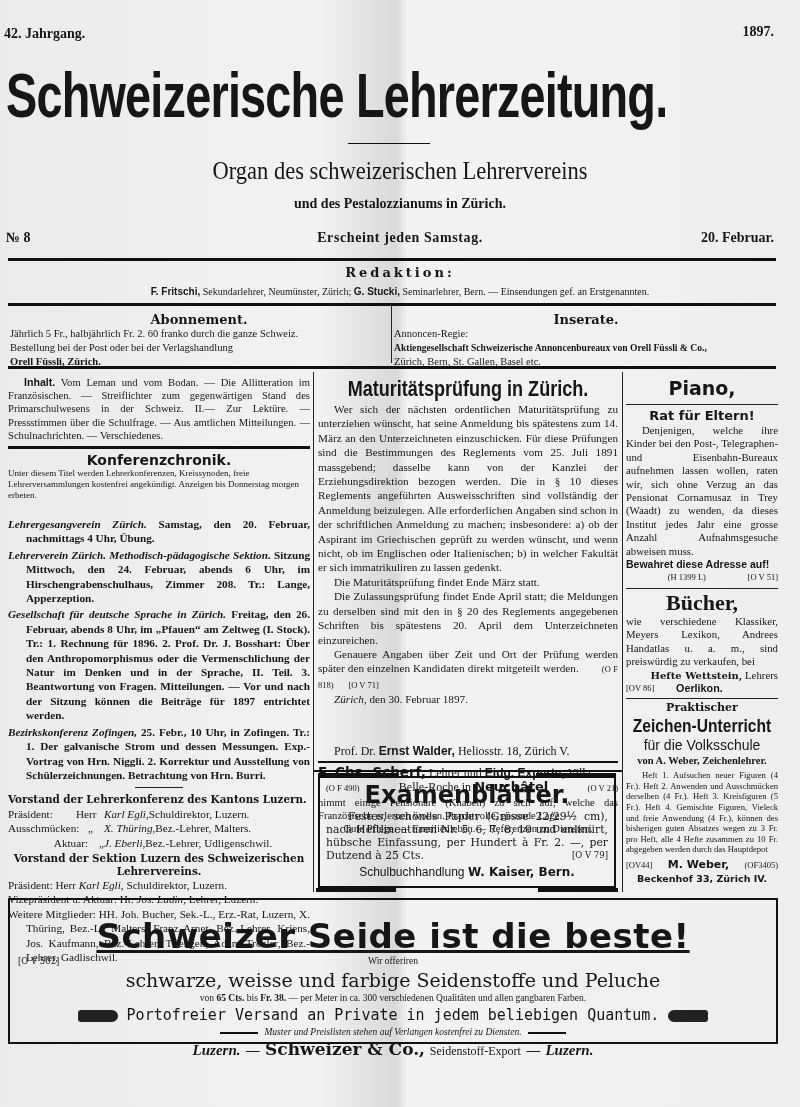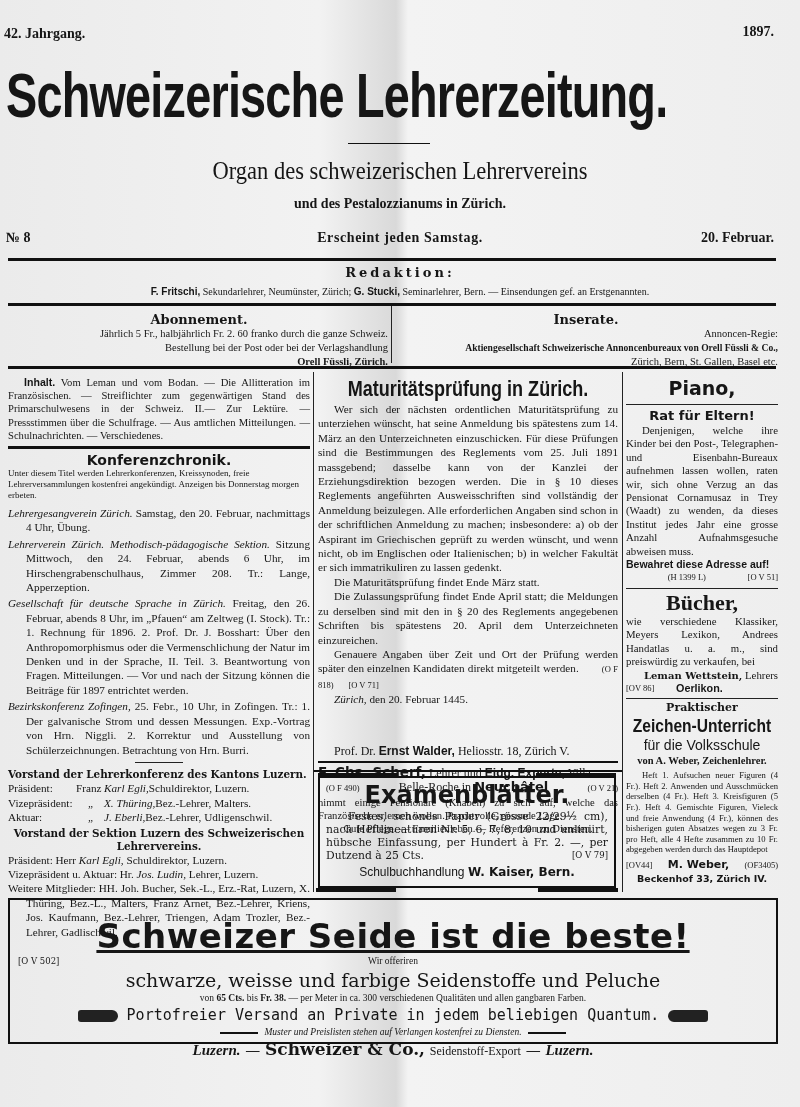--- a/index.html
+++ b/index.html
@@ -26,21 +26,21 @@
   .subtitle { left: 0; width: 800px; top: 157px; font-family: "Liberation Serif", serif; font-size: 25px; text-align: center; transform: scaleX(0.9); }
   .subtitle2 { left: 0; width: 800px; top: 196px; font-size: 14px; font-weight: bold; font-family: "Liberation Serif", serif; text-align: center; }
   .number { left: 6px; top: 230px; font-size: 14px; font-weight: bold; font-family: "Liberation Serif", serif; }
   .erscheint { left: 0; width: 800px; top: 230px; font-size: 14px; font-weight: bold; font-family: "Liberation Serif", serif; text-align: center; letter-spacing: 0.6px; }
   .date { right: 26px; top: 230px; font-size: 14px; font-weight: bold; font-family: "Liberation Serif", serif; }
 
   .redaktion-h { left: 0; width: 800px; top: 265px; text-align: center; font-size: 13px; font-weight: bold; letter-spacing: 3px; font-family: "DejaVu Serif", serif; }
   .redaktion-t { left: 0; width: 800px; top: 286px; text-align: center; font-size: 10px; font-family: "Liberation Serif", serif; }
 
   .box-h { font-size: 13px; font-weight: bold; text-align: center; font-family: "DejaVu Serif", serif; }
-  .box-t { font-size: 10.5px; text-align: right; font-family: "Liberation Serif", serif; line-height: 14px; }
+  .box-t { font-size: 10.5px; text-align: left; font-family: "Liberation Serif", serif; line-height: 14px; }
 
   .col { position: absolute; font-size: 11.2px; line-height: 14.4px; font-family: "Liberation Serif", serif; }
   .col p { text-align: justify; }
   .hang { padding-left: 18px; text-indent: -18px; }
   .indent { text-indent: 16px; }
   .small { font-size: 9px; line-height: 11px; }
   .heavy { font-family: "DejaVu Sans", sans-serif; font-weight: bold; }
   .ref { font-size: 8.5px; }
   .rowflex { display: flex; justify-content: space-between; }
 
@@ -96,61 +96,61 @@
 
   <div class="rule" style="left:8px; top:366px; width:768px; height:3px;"></div>
   <div class="vrule" style="left:313px; top:372px; height:520px;"></div>
   <div class="vrule" style="left:622px; top:372px; height:520px;"></div>
 
   <div class="col" style="left:8px; top:376px; width:302px;">
     <p class="indent" style="font-size:10.6px; line-height:13.2px;"><span class="sans bold">Inhalt.</span><span> Vom Leman und vom Bodan. — Die Allitteration im Französischen. — Streiflichter zum gegenwärtigen Stand des Primarschulwesens in der Schweiz. II.— Zur Lektüre. — Pressstimmen über die Schulfrage. — Aus amtlichen Mitteilungen. — Schulnachrichten. — Verschiedenes.</span></p>
     <div style="height:3px; background:#111; margin:4px 0 3px;"></div>
     <div class="heavy center" style="font-size:14px; line-height:16px;">Konferenzchronik.</div>
     <p class="small center" style="text-align:left;">Unter diesem Titel werden Lehrerkonferenzen, Kreissynoden, freie Lehrerversammlungen kostenfrei angekündigt. Anzeigen bis Donnerstag morgen erbeten.</p>
-    <div style="margin-top:5px;">
+    <div style="margin-top:16px;font-weight:bold;">
       <p class="hang"><span class="ital">Lehrergesangverein Zürich.</span><span> Samstag, den 20. Februar, nachmittags 4 Uhr, Übung.</span></p>
       <p class="hang" style="margin-top:2px;"><span class="ital">Lehrerverein Zürich. Methodisch-pädagogische Sektion.</span><span> Sitzung Mittwoch, den 24. Februar, abends 6 Uhr, im Hirschengrabenschulhaus, Zimmer 208. Tr.: Lange, Apperzeption.</span></p>
       <p class="hang" style="margin-top:2px;"><span class="ital">Gesellschaft für deutsche Sprache in Zürich.</span><span> Freitag, den 26. Februar, abends 8 Uhr, im „Pfauen“ am Zeltweg (I. Stock). Tr.: 1. Rechnung für 1896. 2. Prof. Dr. J. Bosshart: Über den Anthropomorphismus oder die Vermenschlichung der Natur im Denken und in der Sprache, II. Teil. 3. Beantwortung von Fragen. Mitteilungen. — Vor und nach der Sitzung können die Beiträge für 1897 entrichtet werden.</span></p>
       <p class="hang" style="margin-top:2px;"><span class="ital">Bezirkskonferenz Zofingen,</span><span> 25. Febr., 10 Uhr, in Zofingen. Tr.: 1. Der galvanische Strom und dessen Messungen. Exp.-Vortrag von Hrn. Niggli. 2. Korrektur und Ausstellung von Schülerzeichnungen. Betrachtung von Hrn. Burri.</span></p>
     </div>
     <div style="width:48px; height:1px; background:#222; margin:5px auto 4px;"></div>
     <div class="bold" style="font-family:'DejaVu Serif',serif; font-size:10.4px; white-space:nowrap;">Vorstand der Lehrerkonferenz des Kantons Luzern.</div>
     <div>
       <div style="display:flex;">
           <span style="width:68px;">Präsident:</span>
-          <span style="width:28px;">Franz</span>
+          <span style="width:28px;">Herr</span>
           <span class="ital">Karl Egli,</span>
           <span> Schuldirektor, Luzern.</span>
         </div>
       <div style="display:flex;">
-          <span style="width:80px;">Vizepräsident:</span>
+          <span style="width:80px;">Ausschmücken:</span>
           <span style="width:16px;">„</span>
           <span class="ital">X. Thüring,</span>
           <span> Bez.-Lehrer, Malters.</span>
         </div>
-      <div style="display:flex;">
+      <div style="display:flex;text-align:right;">
           <span style="width:80px;">Aktuar:</span>
           <span style="width:16px;">„</span>
           <span class="ital">J. Eberli,</span>
           <span> Bez.-Lehrer, Udligenschwil.</span>
         </div>
     </div>
     <div class="bold center" style="font-family:'DejaVu Serif',serif; font-size:10.4px; line-height:13px; margin-top:2px;">Vorstand der Sektion Luzern des Schweizerischen Lehrervereins.</div>
     <p><span>Präsident: Herr </span><span class="ital">Karl Egli,</span><span> Schuldirektor, Luzern.</span></p>
     <p><span>Vizepräsident u. Aktuar: Hr. </span><span class="ital">Jos. Ludin,</span><span> Lehrer, Luzern.</span></p>
     <p class="hang"><span>Weitere Mitglieder: HH. </span><span>Joh. Bucher, Sek.-L., Erz.-Rat, Luzern, X. Thüring, Bez.-L., Malters, Franz Arnet, Bez.-Lehrer, Kriens, Jos. Kaufmann, Bez.-Lehrer, Triengen, Adam Trozler, Bez.-Lehrer, Gadlischwil.</span></p>
   </div>
 
   <div class="col" style="left:318px; top:376px; width:300px;">
     <div class="sans bold center" style="font-size:22px; line-height:26px; transform:scaleX(0.82); white-space:nowrap; margin-left:-30px; width:360px;">Maturitätsprüfung in Zürich.</div>
     <p class="indent">Wer sich der nächsten ordentlichen Maturitätsprüfung zu unterziehen wünscht, hat seine Anmeldung bis spätestens zum 14. März an den Unterzeichneten einzuschicken. Für diese Prüfungen sind die Bestimmungen des Reglements vom 25. Juli 1891 massgebend; dasselbe kann von der Kanzlei der Erziehungsdirektion bezogen werden. Die in § 10 dieses Reglements angeführten Ausweisschriften sind vollständig der Anmeldung beizulegen. Alle erforderlichen Angaben sind schon in der schriftlichen Anmeldung zu machen; insbesondere: a) ob der Aspirant im Griechischen geprüft zu werden wünscht, und wenn nicht, ob im Englischen oder Italienischen; b) in welcher Fakultät er sich immatrikuliren zu lassen gedenkt.</p>
     <p class="indent">Die Maturitätsprüfung findet Ende März statt.</p>
     <p class="indent">Die Zulassungsprüfung findet Ende April statt; die Meldungen zu derselben sind mit den in § 20 des Reglements angegebenen Schriften bis spätestens 20. April dem Unterzeichneten einzureichen.</p>
     <p class="indent"><span>Genauere Angaben über Zeit und Ort der Prüfung werden später den einzelnen Kandidaten direkt mitgeteilt werden.</span> <span class="ref" style="margin-left:20px;">(O F 818)</span> <span class="ref" style="margin-left:12px;">[O V 71]</span></p>
-    <p class="indent"><span class="ital">Zürich,</span><span> den 20. Februar 1445.</span></p>
+    <p class="indent"><span class="ital">Zürich,</span><span> den 30. Februar 1897.</span></p>
     <p class="indent" style="font-size:12px;margin-top:37px;"><span>Prof. Dr. </span><span class="sans bold">Ernst Walder,</span><span> Heliosstr. 18, Zürich V.</span></p>
     <div style="height:2px; background:#111; margin:3px 0 2px;"></div>
     <div style="font-size:12px; white-space:nowrap;"><span class="heavy" style="font-size:13.5px;">F. Chs. Scherf,</span><span> Lehrer und </span><span class="sans bold">Eidg. Experte,</span><span> Villa</span></div>
     <div class="rowflex" style="align-items:baseline;">
         <span class="ref" style="padding-left:8px;">(O F 490)</span>
         <span style="font-size:12px;"><span>Belle-Roche in </span><span class="heavy" style="font-size:13px;">Neuchâtel</span></span>
         <span class="ref">(O V 21)</span>
       </div>
     <p style="font-size:10.6px; line-height:13px;">nimmt einige Pensionäre (Knaben) zu sich auf, welche das Französische erlernen wollen. Prachtvolle, gesunde Lage. —</p>
     <p class="center" style="font-size:10.6px; line-height:13px; text-align:center;">Gute Pflege. — Familienleben.— Referenzen zu Diensten.</p>
@@ -174,21 +174,21 @@
         <span class="sans bold" style="font-size:10.5px;">Bewahret diese Adresse auf!</span>
       </div>
     <div class="rowflex">
         <span></span>
         <span class="ref">(H 1399 L)</span>
         <span class="ref">[O V 51]</span>
       </div>
     <div style="height:1px; background:#222; margin:3px 0 2px;"></div>
     <div class="bold center" style="font-family:'Liberation Serif',serif; font-size:22px; line-height:24px;">Bücher,</div>
     <p>wie verschiedene Klassiker, Meyers Lexikon, Andrees Handatlas u. a. m., sind preiswürdig zu verkaufen, bei</p>
-    <div style="text-align:right;"><span class="bold" style="font-family:'DejaVu Serif',serif; font-size:10px;">Leman Wettstein,</span><span> Lehrers</span></div>
+    <div style="text-align:right;"><span class="bold" style="font-family:'DejaVu Serif',serif; font-size:10px;">Hefte Wettstein,</span><span> Lehrers</span></div>
     <div style="display:flex;">
         <span class="ref" style="width:50px;">[OV 86]</span>
         <span class="sans bold">Oerlikon.</span>
       </div>
     <div style="height:1px; background:#222; margin:3px 0 2px;"></div>
     <div class="bold center" style="font-family:'DejaVu Serif',serif; font-size:11px;">Praktischer</div>
     <div class="sans bold center" style="font-size:19px; line-height:22px; transform:scaleX(0.82); white-space:nowrap; margin-left:-20px; width:192px;">Zeichen-Unterricht</div>
     <div class="sans center" style="font-size:14px; line-height:17px;">für die Volksschule</div>
     <div class="center" style="font-size:10.5px; font-weight:bold;">von A. Weber, Zeichenlehrer.</div>
     <p class="indent" style="font-size:8.6px; line-height:10.6px; margin-top:3px;">Heft 1. Aufsuchen neuer Figuren (4 Fr.). Heft 2. Anwenden und Ausschmücken derselben (4 Fr.). Heft 3. Kreisfiguren (5 Fr.). Heft 4. Gemischte Figuren, Vieleck und freie Anwendung (4 Fr.), können des bisherigen guten Absatzes wegen zu 3 Fr. pro Heft, alle 4 Hefte zusammen zu 10 Fr. abgegeben werden durch das Hauptdepot</p>

